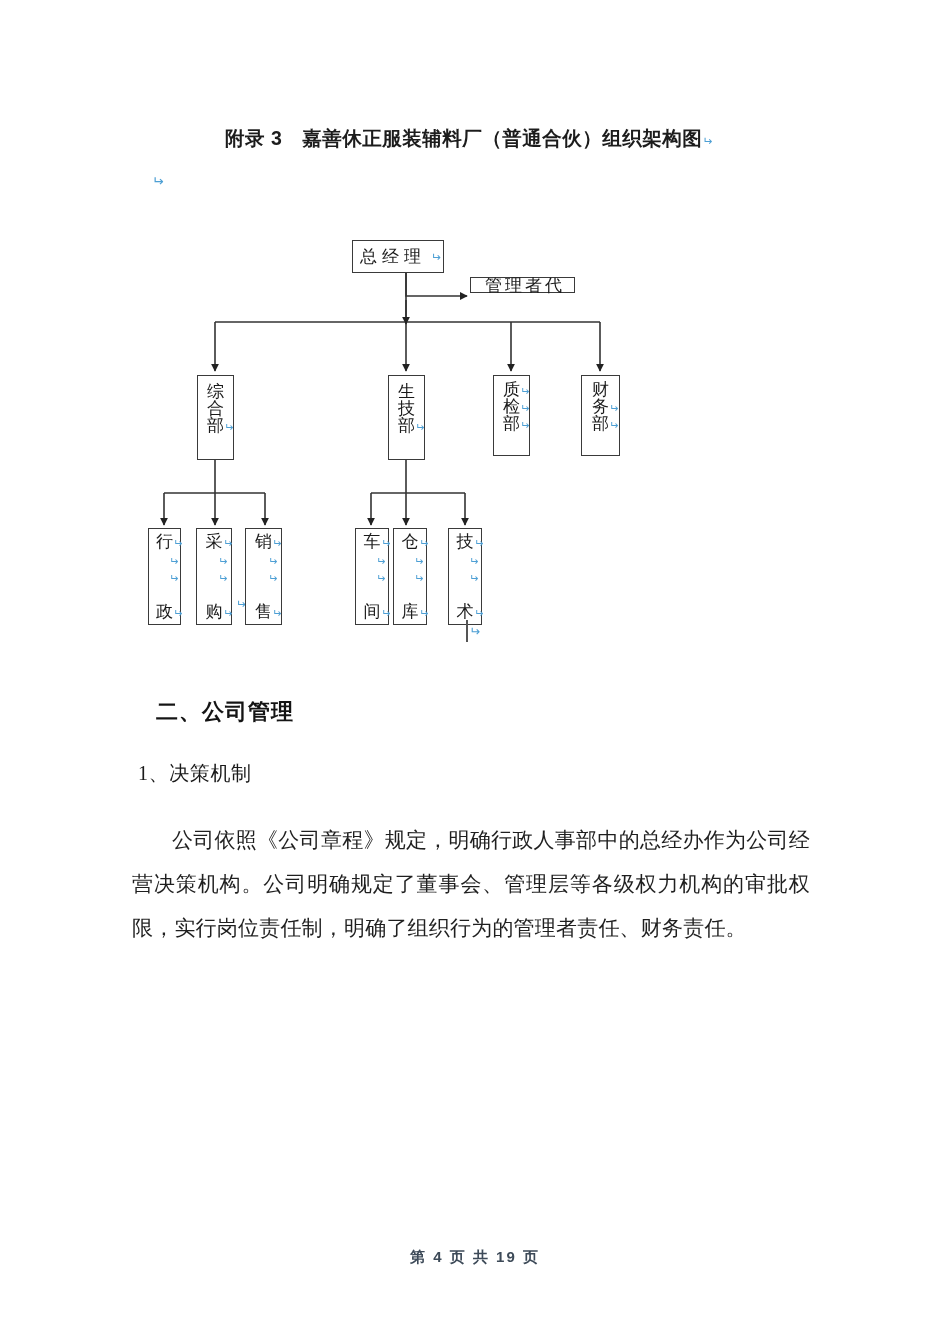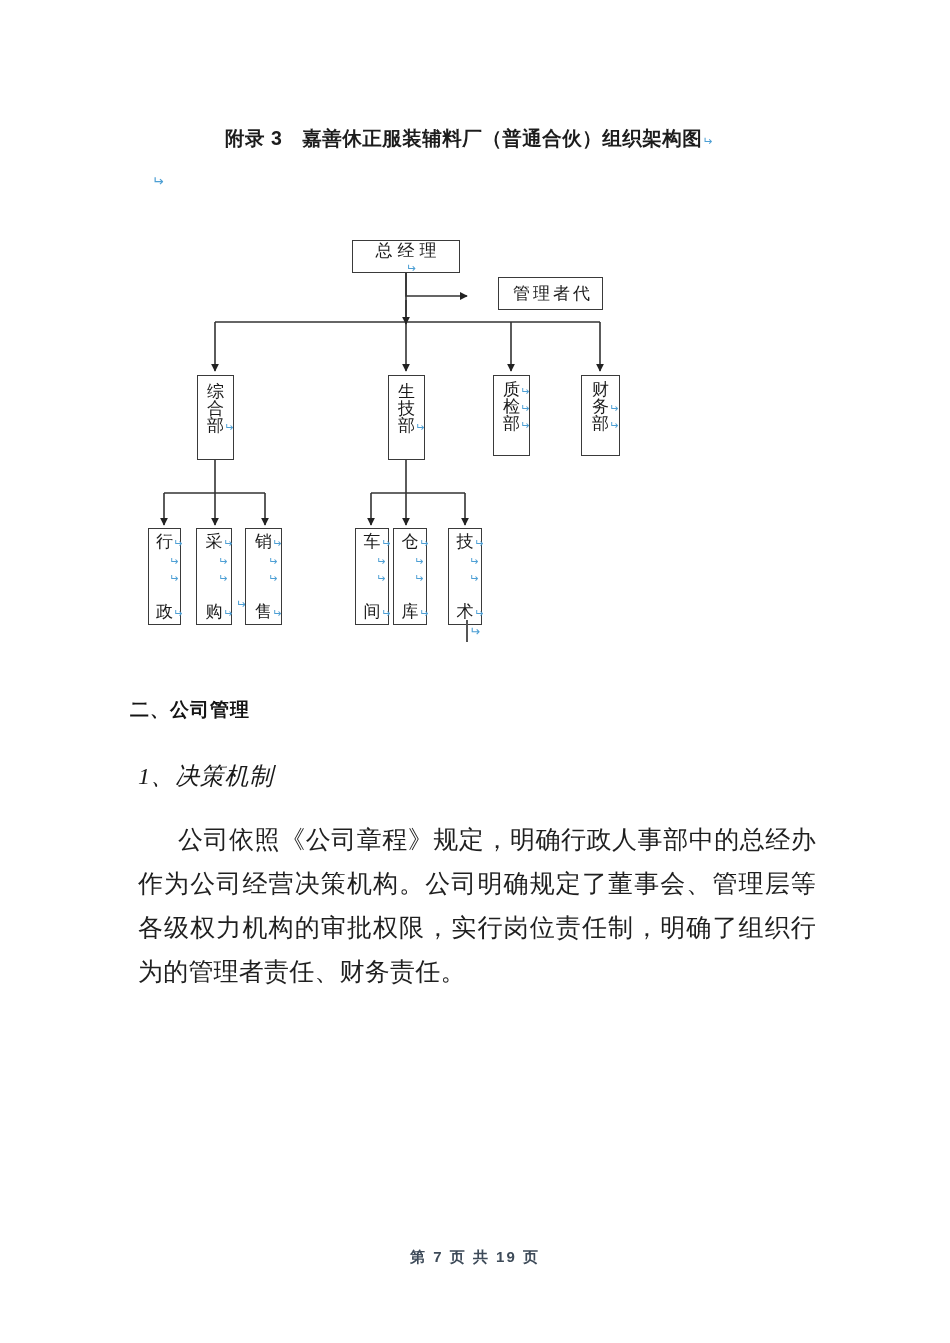--- a/index.html
+++ b/index.html
@@ -107,40 +107,39 @@
     color: #4d9fd4;
     font-family: "DejaVu Sans", sans-serif;
     font-size: 11px;
     line-height: 1;
     transform: scaleX(-1);
   }
 
   
   .h2-heading {
     position: absolute;
-    left: 130px;
+    left: 156px;
     font-family: "Liberation Sans", "DejaVu Sans", sans-serif;
     font-weight: bold;
-    font-size: 19px;
+    font-size: 22px;
     letter-spacing: 1px;
     color: #141414;
   }
   .h3-heading {
     position: absolute;
     left: 138px;
-    font-size: 24px;
+    font-size: 20px;
     letter-spacing: 0.6px;
     color: #1a1a1a;
-    font-style: italic;
   }
   .body-par {
     position: absolute;
-    left: 138px;
+    left: 132px;
     width: 678px;
-    font-size: 25px;
+    font-size: 21px;
     line-height: 44px;
     text-align: justify;
     text-justify: inter-character;
     text-indent: 40px;
     letter-spacing: 0.2px;
     color: #1f1f1f;
   }
   .footer {
     position: absolute;
     left: 0;
@@ -202,26 +201,26 @@
         <path d="M 265 493 L 265 525" marker-end="url(#arrow)"></path>
 
         <path d="M 406 460 L 406 493"></path>
         <path d="M 371 493 L 465 493"></path>
         <path d="M 371 493 L 371 525" marker-end="url(#arrow)"></path>
         <path d="M 406 493 L 406 525" marker-end="url(#arrow)"></path>
         <path d="M 465 493 L 465 525" marker-end="url(#arrow)"></path>
       </g>
     </svg>
 
-    <div class="node horiz" style="left:352px; top:240px; width:108px; height:33px;flex-direction:column;">
+    <div class="node horiz" style="left:352px; top:240px; width:92px; height:33px;">
       <span class="lbl">总经理</span>
         <span class="pilcrow">↵</span>
     </div>
 
-    <div class="node horiz" style="left:470px; top:277px; width:105px; height:33px; letter-spacing:3px;margin-left:28px;">
+    <div class="node horiz" style="left:470px; top:277px; width:105px; height:16px; letter-spacing:3px;">
       <span class="lbl">管理者代</span>
     </div>
 
     <div class="node vert" style="left:197px; top:375px; width:37px; height:85px; padding-top:7px;">
       <span class="vchar">综</span>
       <span class="vchar">合</span>
       <span class="vchar">部<i class="pc">↵</i></span>
     </div>
 
     <div class="node vert" style="left:388px; top:375px; width:37px; height:85px; padding-top:7px;">
@@ -314,15 +313,15 @@
     <span class="pilcrow-abs" style="left:469px; top:625px; font-size:13px;">↵</span>
   </div>
 
   <div class="h2-heading" style="top:697px;">二、公司管理</div>
 
   <div class="h3-heading" style="top:760px;">1、决策机制</div>
 
   <div class="body-par" style="top:818px;">公司依照《公司章程》规定，明确行政人事部中的总经办作为公司经营决策机构。公司明确规定了董事会、管理层等各级权力机构的审批权限，实行岗位责任制，明确了组织行为的管理者责任、财务责任。</div>
 
 
-  <div class="footer">第 7 页 共 19 页</div>
+  <div class="footer">第 4 页 共 19 页</div>
 
 </div>
 
 </body></html>

